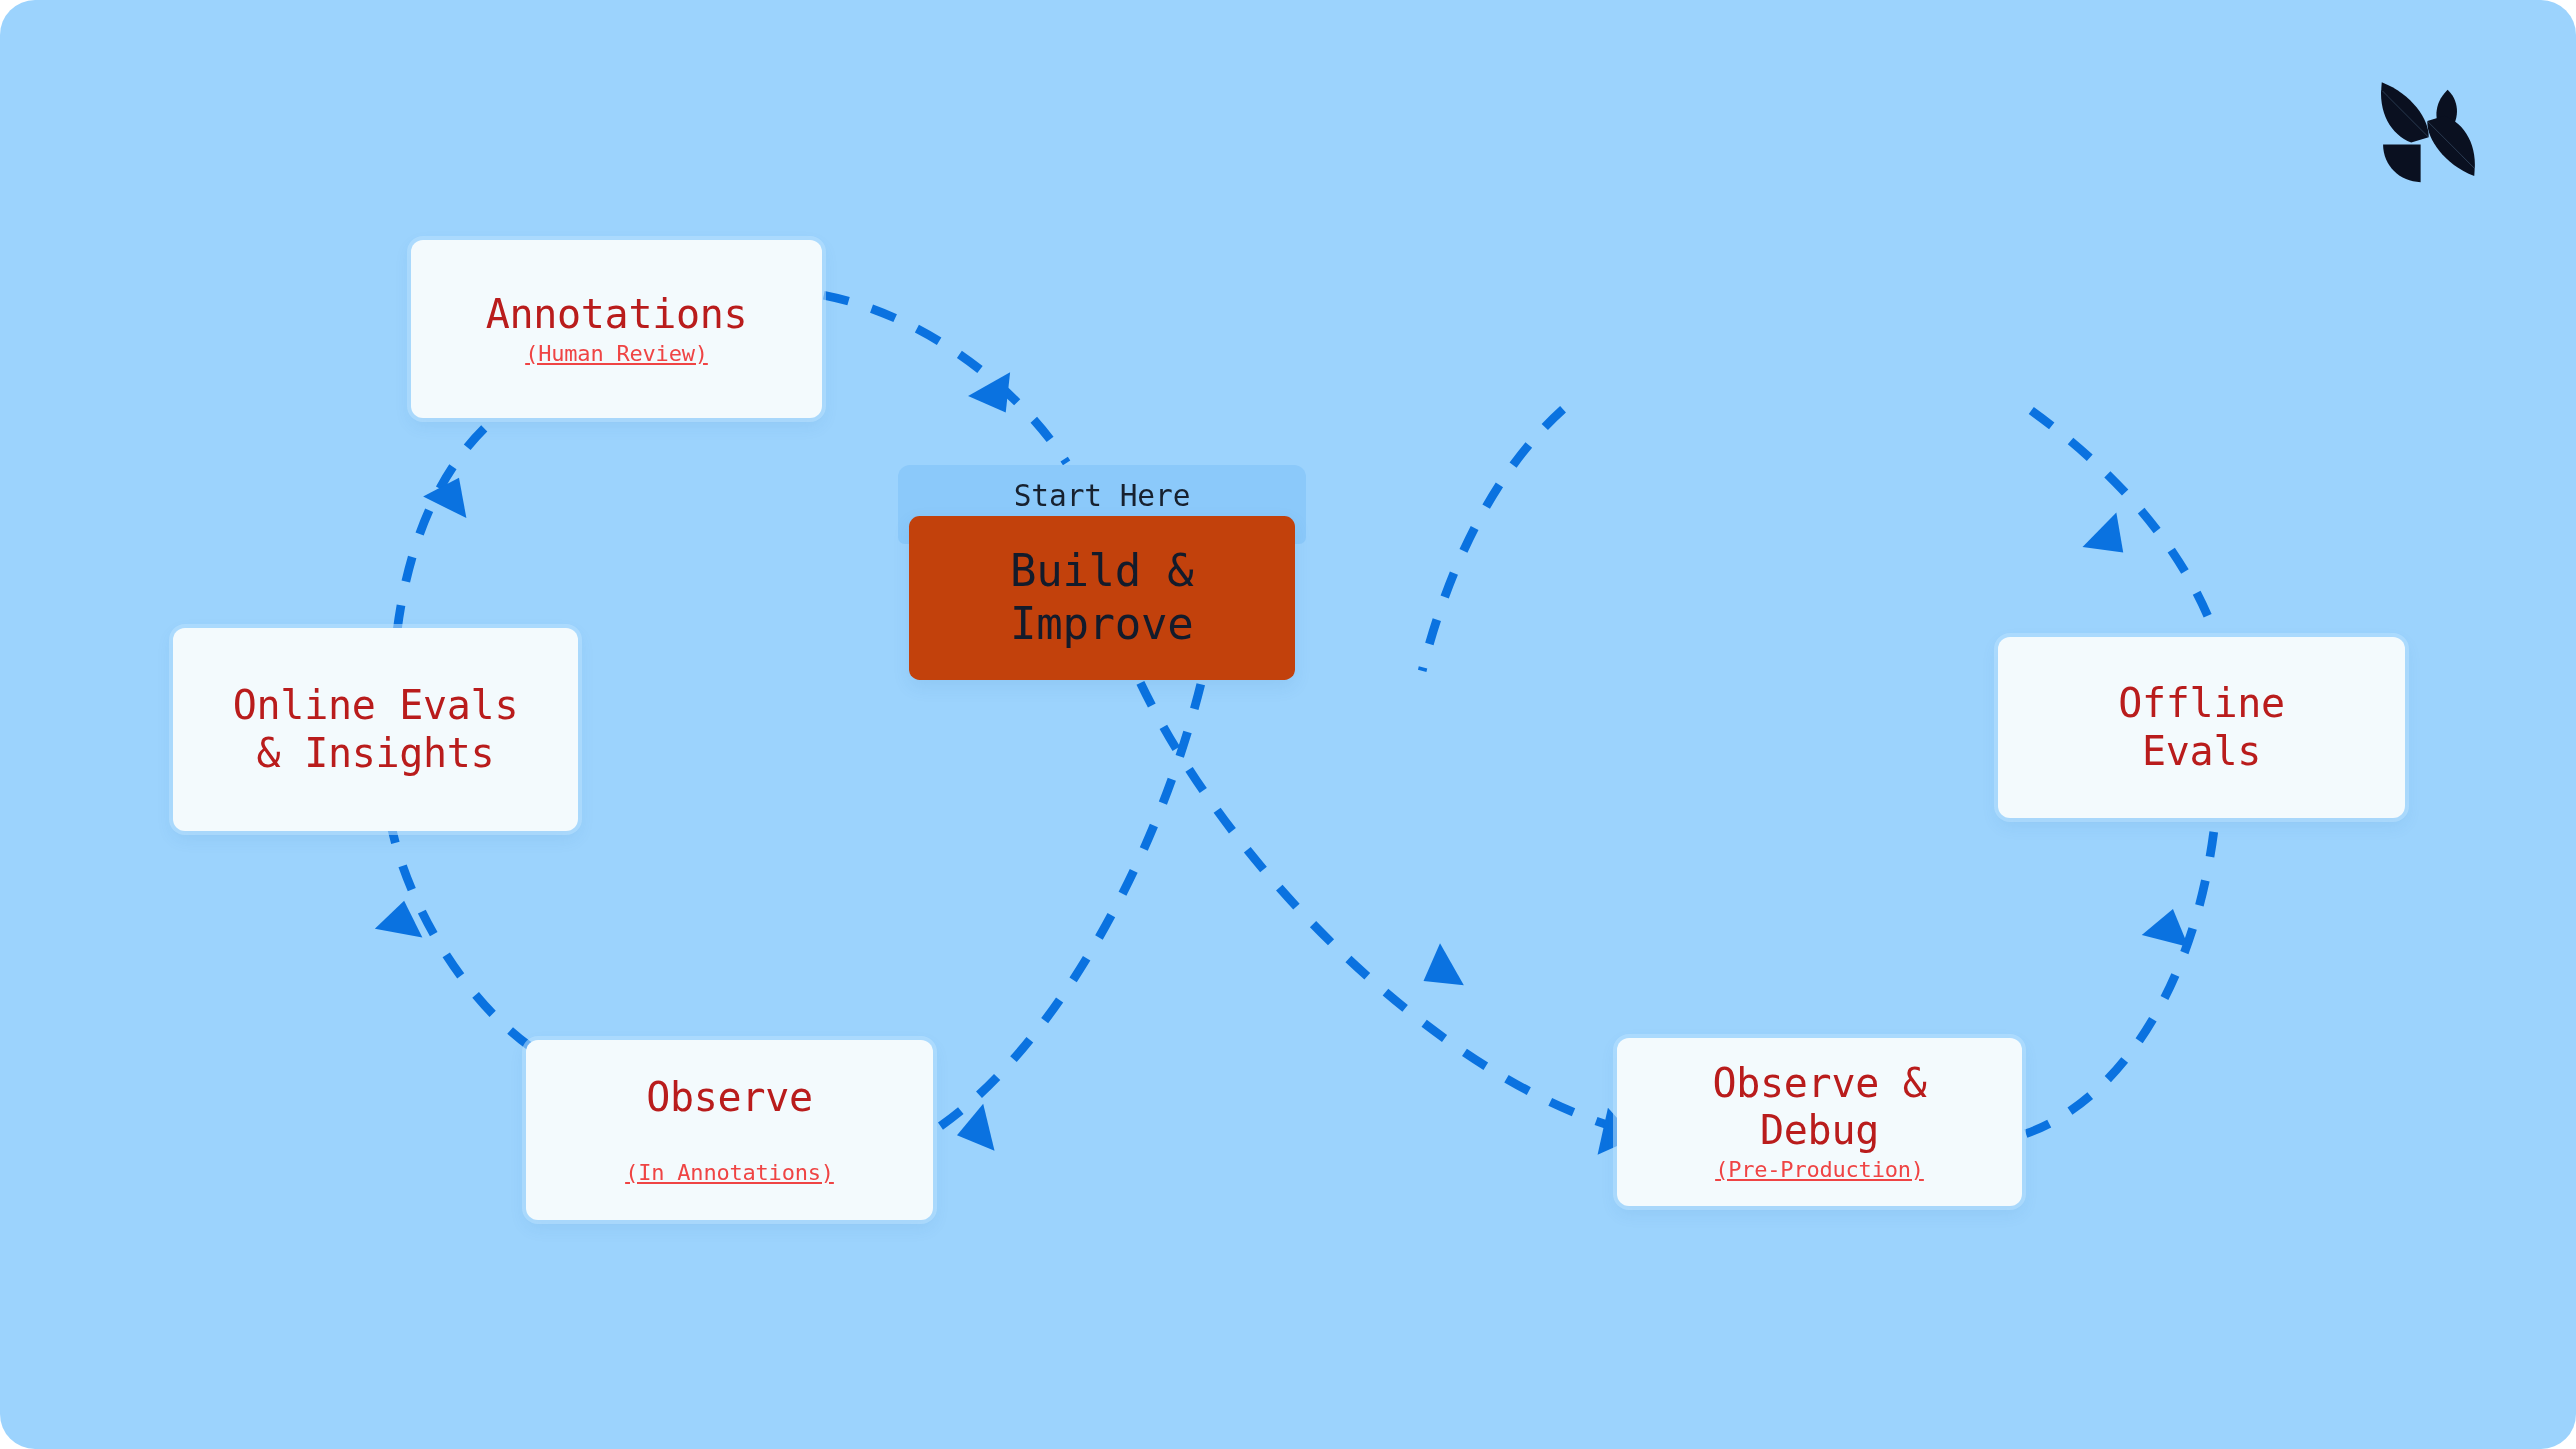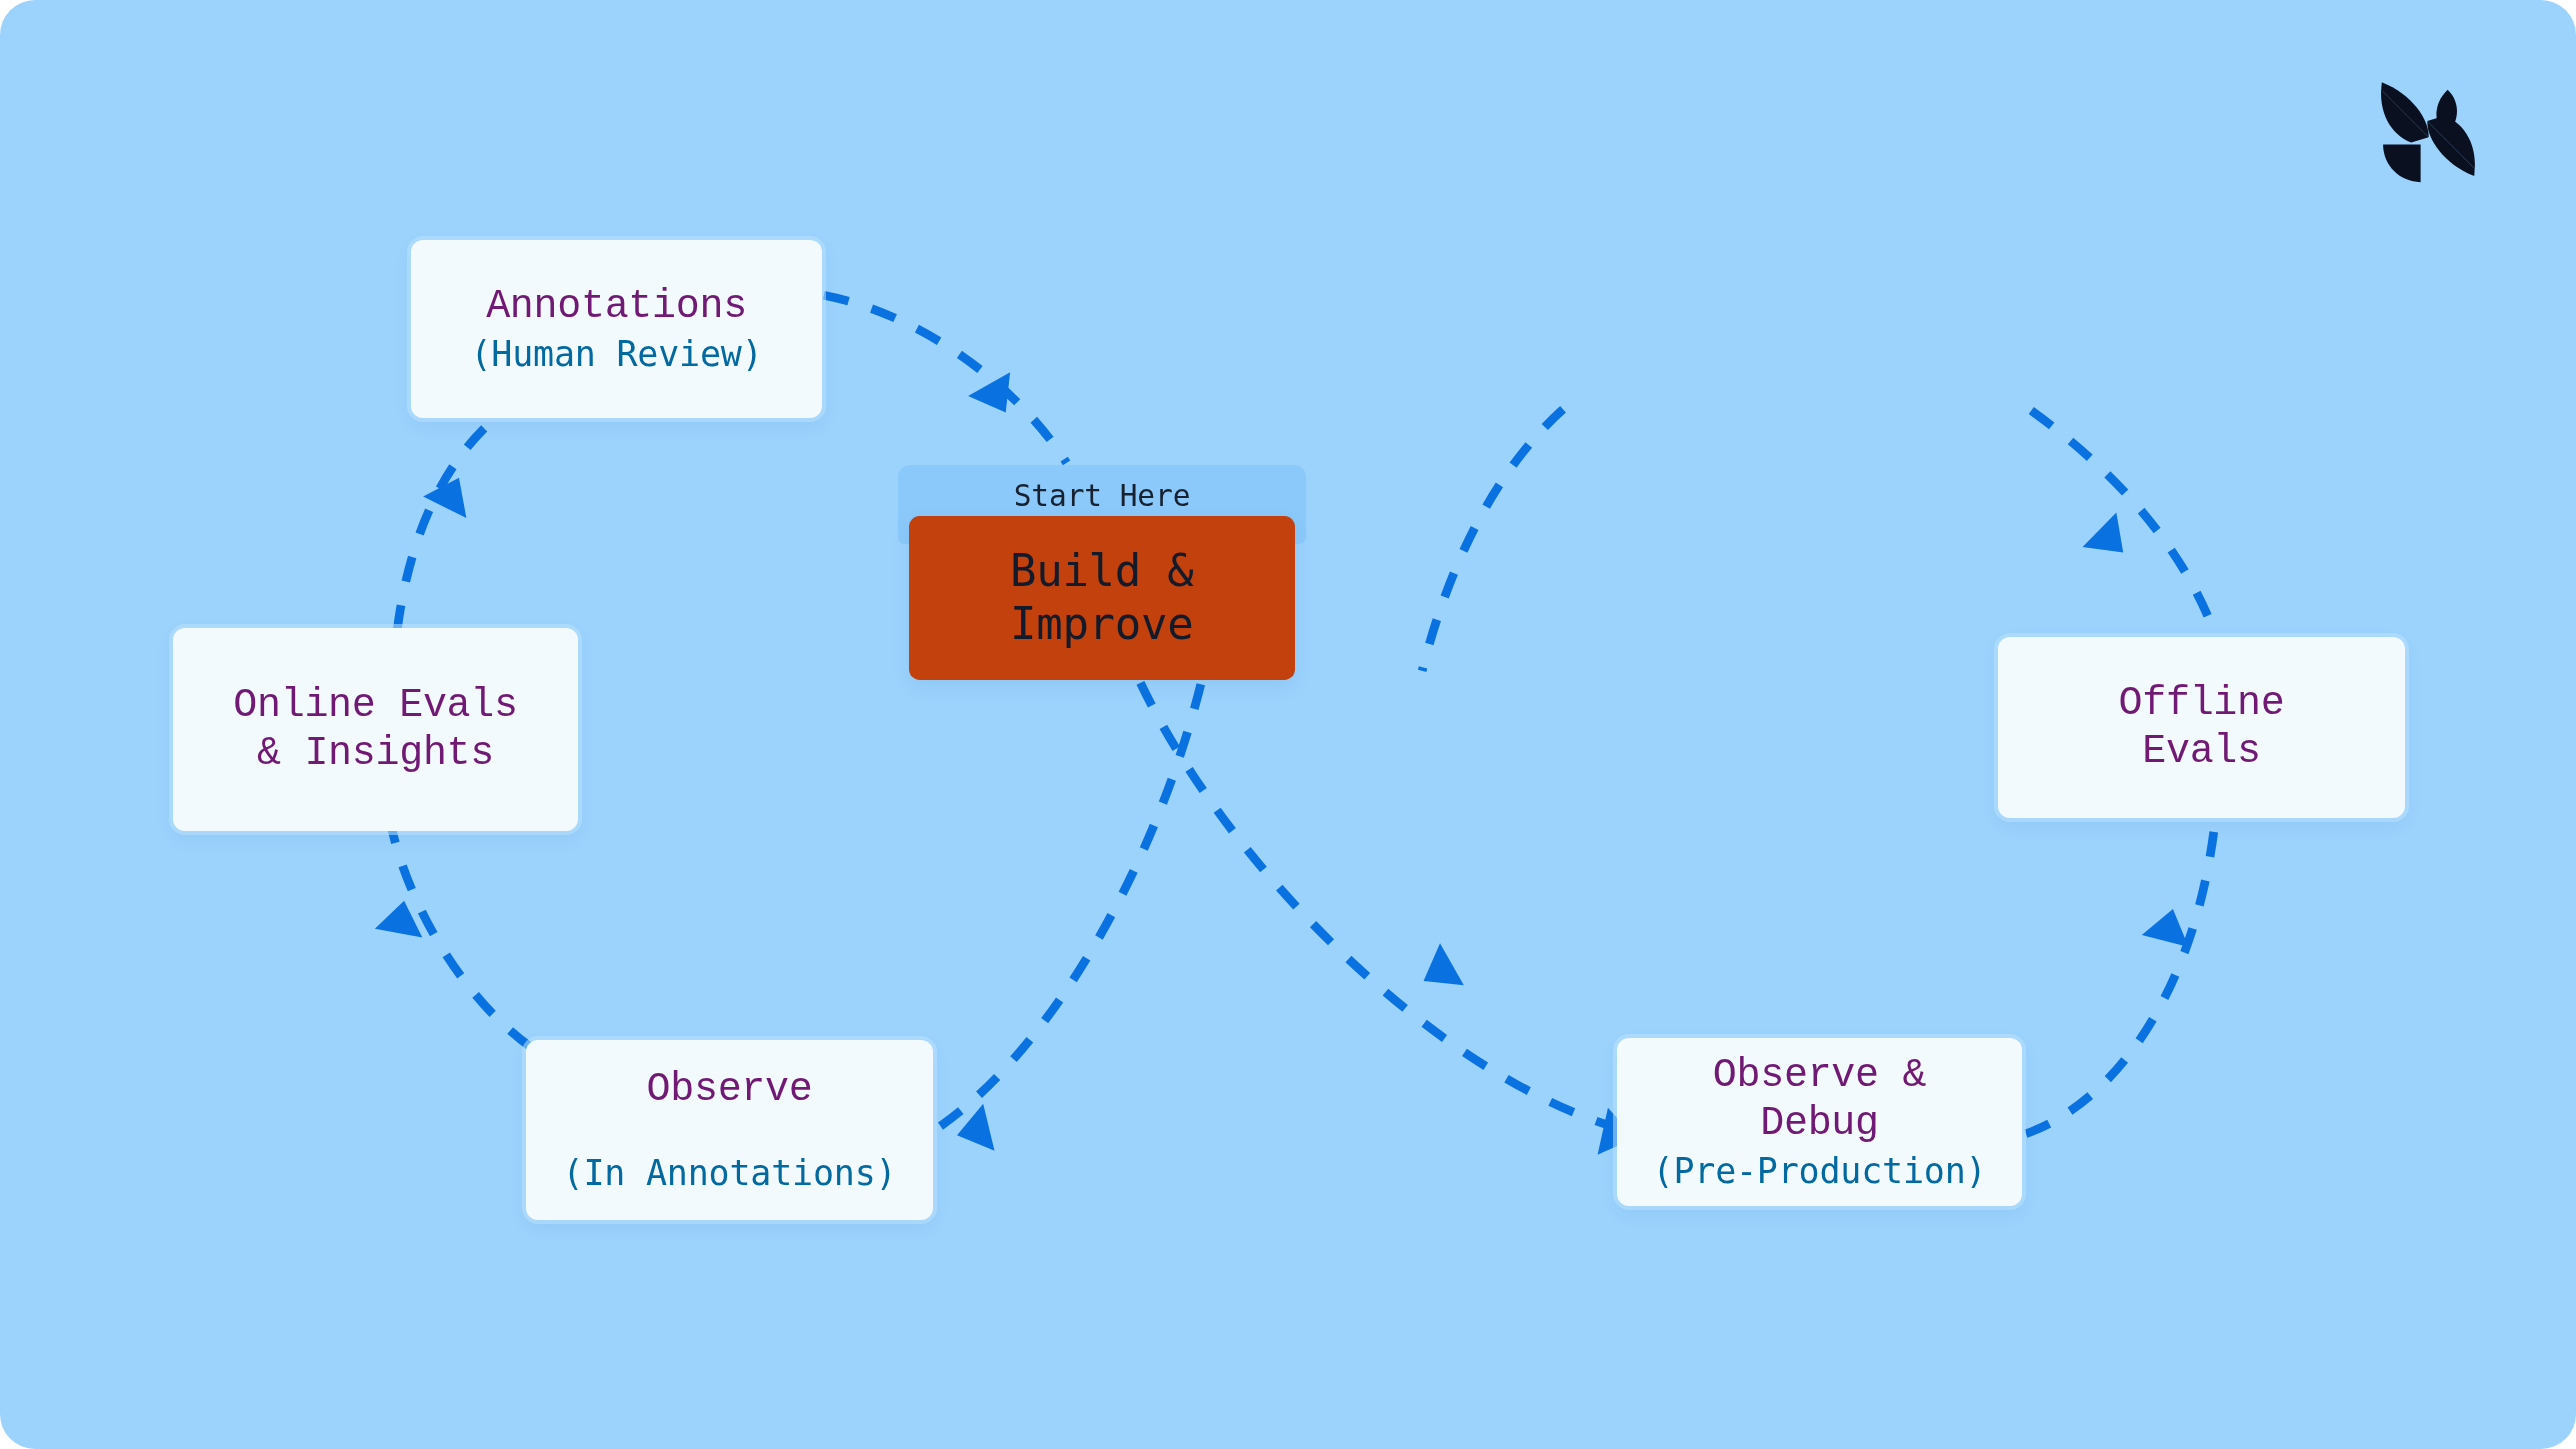--- a/index.html
+++ b/index.html
@@ -32,33 +32,33 @@
                 0 6.7px 17.4px rgba(40, 110, 170, .10);
     display: flex;
     flex-direction: column;
     align-items: center;
     justify-content: center;
     text-align: center;
     box-sizing: border-box;
     padding: 6.7px 12px;
   }
   .node .title {
-    color: #701a75;
+    color: #b91c1c;
     font-size: 40px;
     line-height: 1.18;
     letter-spacing: -0.3px;
     white-space: pre-line;
-    font-family: Liberation Mono, monospace;
   }
   .node .sub {
-    color: #0369a1;
-    font-size: 35px;
+    color: #ef4444;
+    font-size: 22px;
     line-height: 1.2;
     margin-top: 2.7px;
     letter-spacing: -0.2px;
+    text-decoration: underline;
   }
 
   
   #start-wrap {
     position: absolute;
     left: 898px;
     top: 465px;
     width: 408px;
     height: 215px;
   }

